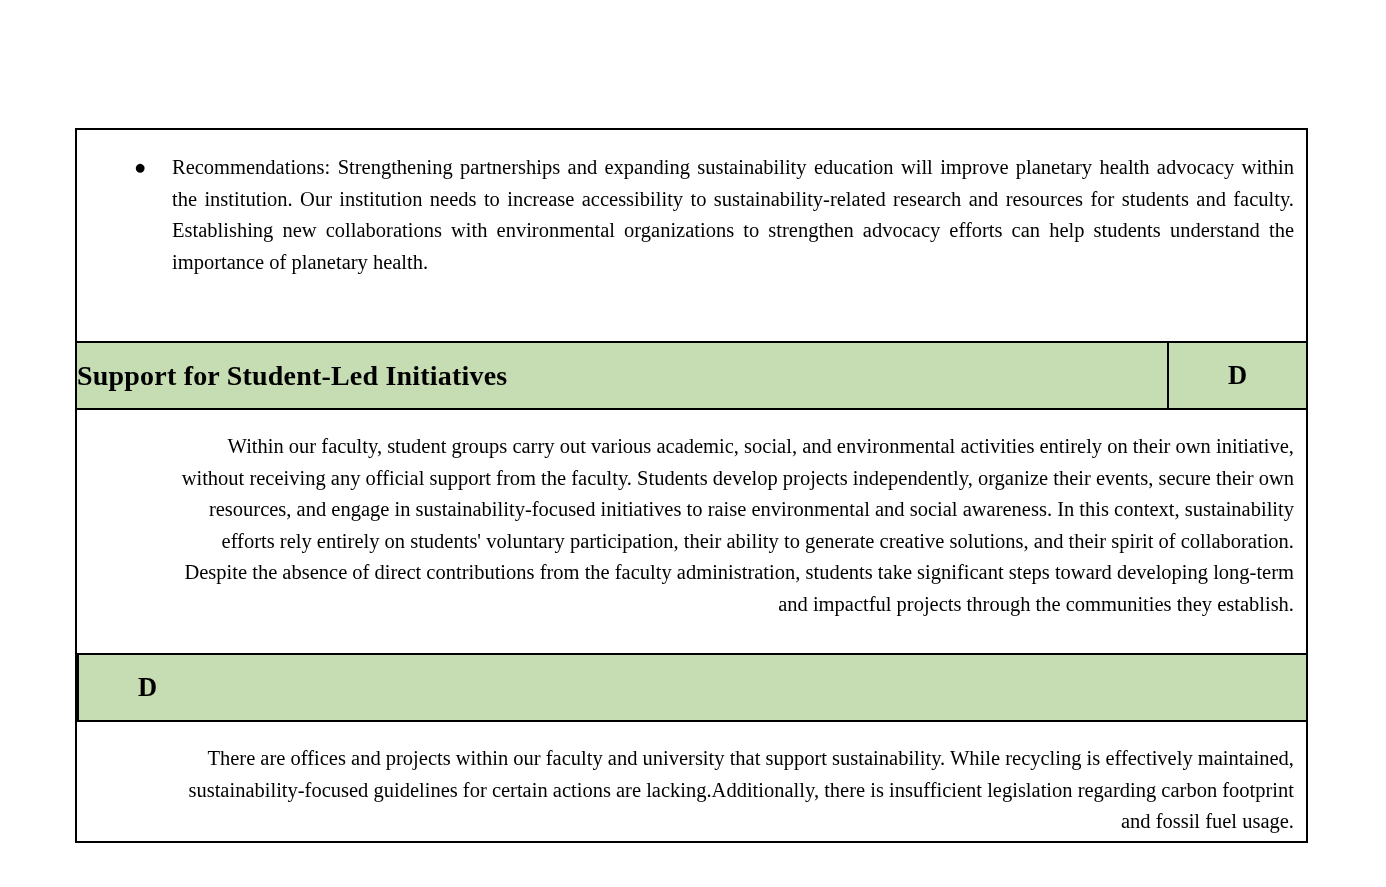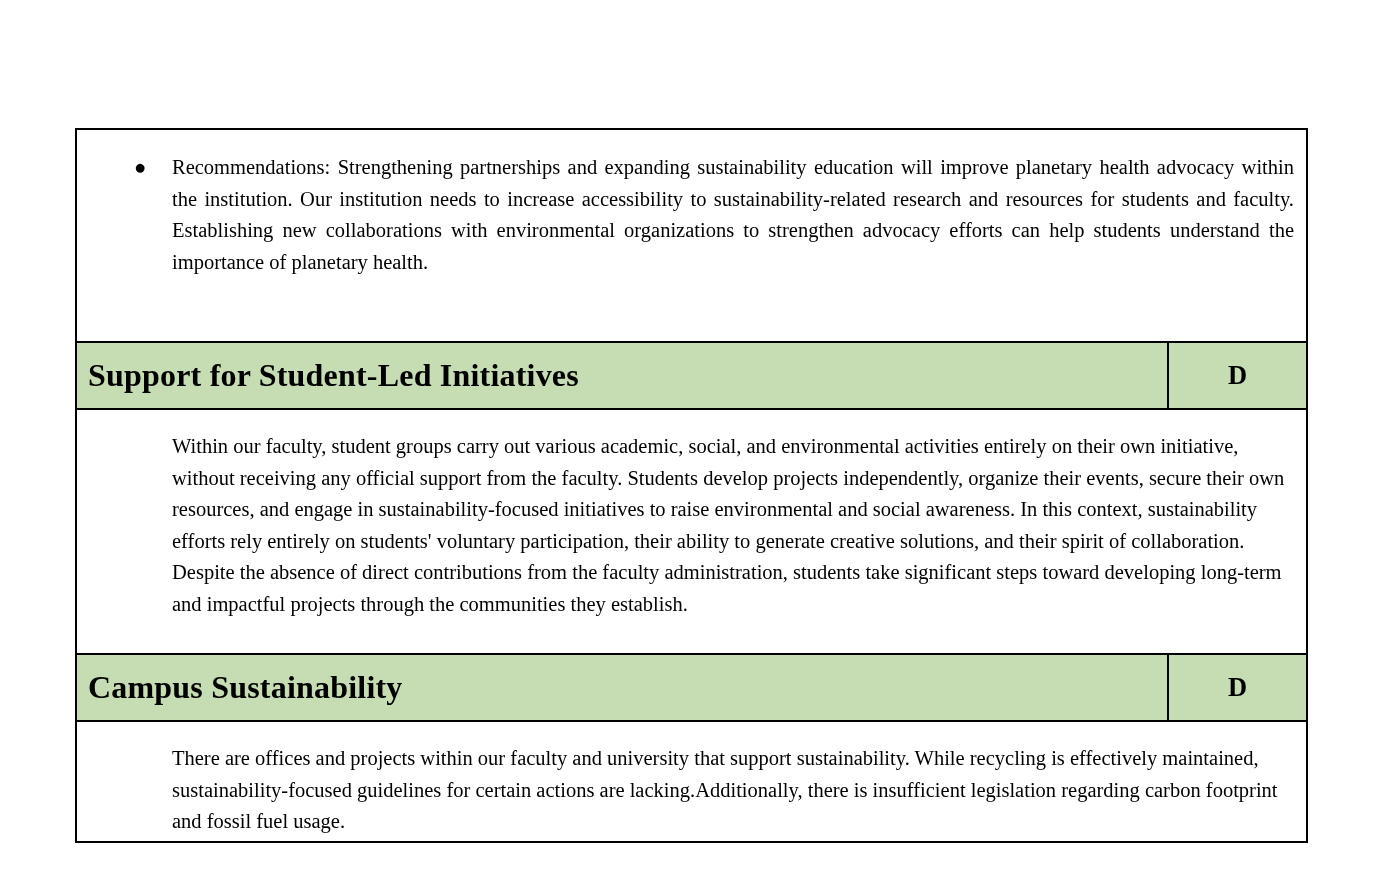--- a/index.html
+++ b/index.html
@@ -35,21 +35,21 @@
   .row-bullet   { height: 211px; }
   .row-header   { height: 67px; background: #c6dcb2; display: flex; align-items: stretch; }
   .row-body-lg  { height: 245px; }
   .row-body-sm  { height: 105px; }
 
   .para {
     margin: 0;
     padding: 22px 12px 0 95px;
     font-size: 20.5px;
     line-height: 31.5px;
-    text-align: left;
+    text-align: right;
   }
   .para.justified {
     text-align: justify;
     position: relative;
   }
   .para.body-pad {
     padding-top: 21px;
   }
   .bullet {
     position: absolute;
@@ -59,23 +59,22 @@
     line-height: 31.5px;
   }
   .bold-label {
     font-weight: normal;
   }
   .hcell-title {
     flex: 1;
     display: flex;
     align-items: center;
     box-sizing: border-box;
-    padding-left: 11px;
     font-weight: bold;
-    font-size: 32px;
+    font-size: 28px;
     letter-spacing: 0.2px;
   }
   .hcell-grade {
     width: 139px;
     box-sizing: border-box;
     border-left: 2px solid #000000;
     display: flex;
     align-items: center;
     justify-content: center;
     font-weight: bold;
@@ -98,21 +97,20 @@
   <section class="row row-header">
     <div class="hcell-title">Support for Student-Led Initiatives</div>
     <div class="hcell-grade">D</div>
   </section>
 
   <section class="row row-body-lg">
     <p class="para body-pad">Within our faculty, student groups carry out various academic, social, and environmental activities entirely on their own initiative, without receiving any official support from the faculty. Students develop projects independently, organize their events, secure their own resources, and engage in sustainability-focused initiatives to raise environmental and social awareness. In this context, sustainability efforts rely entirely on students' voluntary participation, their ability to generate creative solutions, and their spirit of collaboration. Despite the absence of direct contributions from the faculty administration, students take significant steps toward developing long-term and impactful projects through the communities they establish.</p>
   </section>
 
   <section class="row row-header">
-    <div class="hcell-title">Campus Sustainability</div>
     <div class="hcell-grade">D</div>
   </section>
 
   <section class="row row-body-sm">
     <p class="para body-pad">There are offices and projects within our faculty and university that support sustainability. While recycling is effectively maintained, sustainability-focused guidelines for certain actions are lacking.Additionally, there is insufficient legislation regarding carbon footprint and fossil fuel usage.</p>
   </section>
 
 </div>
 
 </body></html>

